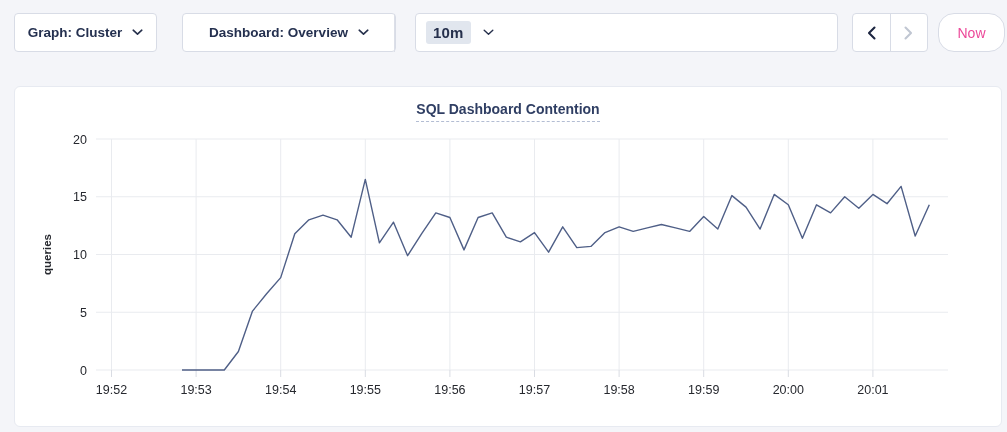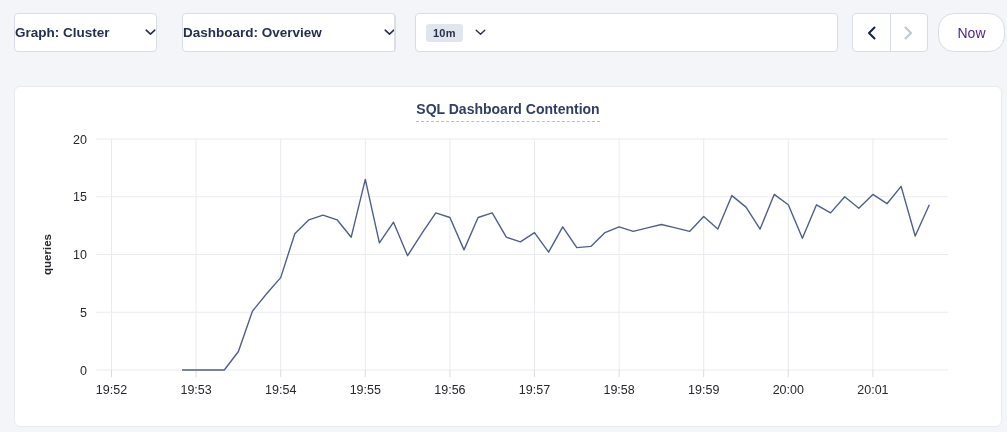--- a/index.html
+++ b/index.html
@@ -8,55 +8,55 @@
     background:#f4f5f9;
     font-family:"Liberation Sans", sans-serif;
     color:#24304f;
     position:relative;
     overflow:hidden;
   }
   .topbar { position:absolute; left:0; top:0; width:100%; height:66px; }
   .btn {
     position:absolute; top:13px; height:39px;
     background:#ffffff; border:1px solid #d8dce6; border-radius:4px;
-    display:flex; align-items:center; justify-content:space-between;
+    display:flex; align-items:center; justify-content:center;
     font-size:13.5px; font-weight:600; color:#24304f;
     cursor:pointer; gap:10px;
   }
   .dd-graph     { left:14px;  width:143px; }
   .dd-dashboard { left:182px; width:214px; }
   .vdivider {
     position:absolute; left:394px; top:14px; width:1px; height:38px;
     background:#dcdfe8;
   }
   .time-dd {
     position:absolute; left:415px; top:13px; width:423px; height:39px;
     background:#ffffff; border:1px solid #d8dce6; border-radius:4px;
     display:flex; align-items:center; cursor:pointer;
     padding:0 14px 0 10px; gap:12px;
   }
   .time-badge {
-    background:#e1e6ee; color:#26304c; font-size:11px; font-weight:700;
+    background:#e1e6ee; color:#26304c; font-size:15px; font-weight:700;
     padding:3px 7px; border-radius:3px; letter-spacing:.2px;
   }
   .time-label { font-size:14px; font-weight:400; color:#222b44; flex:1; text-align:left; }
   .arrow-group {
     position:absolute; left:852px; top:13px; width:76px; height:39px;
     background:#ffffff; border:1px solid #d8dce6; border-radius:4px;
     display:flex; overflow:hidden;
   }
   .arrow-cell {
     flex:1; display:flex; align-items:center; justify-content:center;
     background:transparent; border:none; cursor:pointer;
   }
   .arrow-cell.prev { border-right:1px solid #d8dce6; }
   .now-btn {
     position:absolute; left:938px; top:13px; width:67px; height:39px;
     background:#ffffff; border:1px solid #d8dce6; border-radius:16px;
-    font-size:14px; font-weight:400; color:#4c1d95;
+    font-size:14px; font-weight:400; color:#ec4899;
     display:flex; align-items:center; justify-content:center; cursor:default;
     font-family:"Liberation Sans", sans-serif;
   }
   .panel {
     position:absolute; left:14px; top:86px; width:988px; height:341px;
     background:#ffffff; border:1px solid #e7eaf1; border-radius:6px;
   }
   .title-wrap { position:absolute; left:0; top:13px; width:100%; text-align:center; }
   .chart-title {
     display:inline-block; font-size:14px; font-weight:700; color:#2f3e63;

